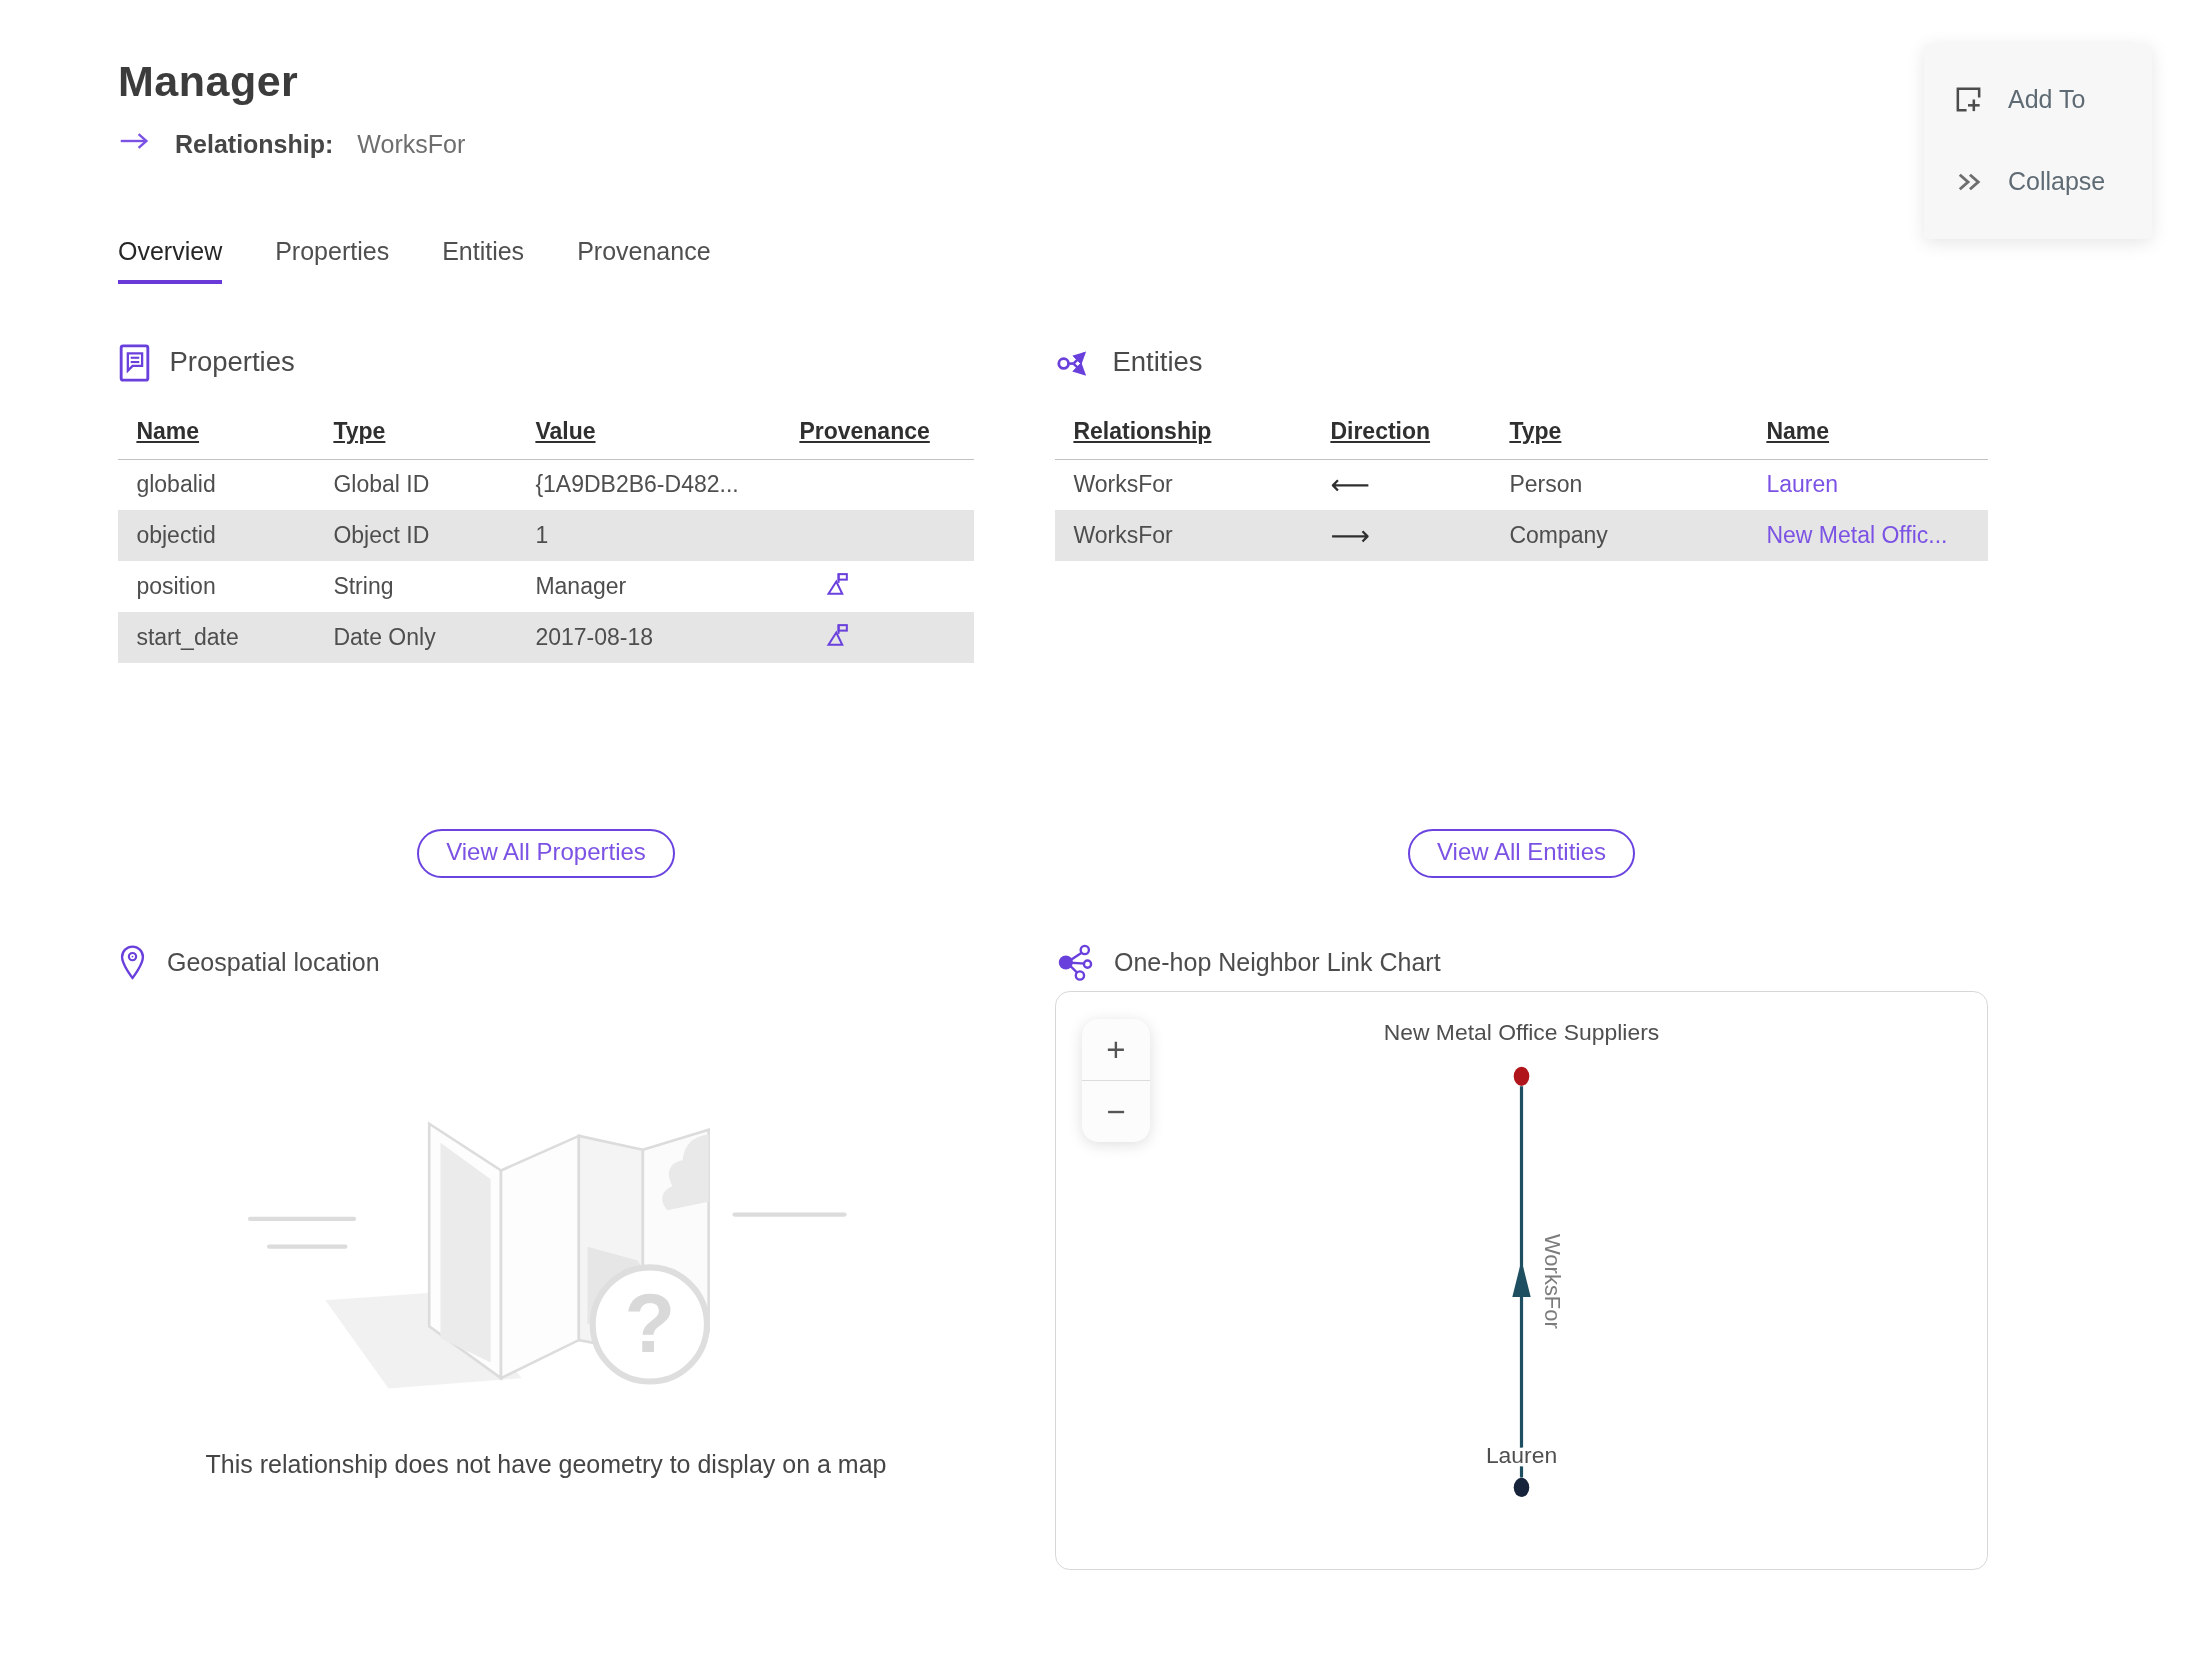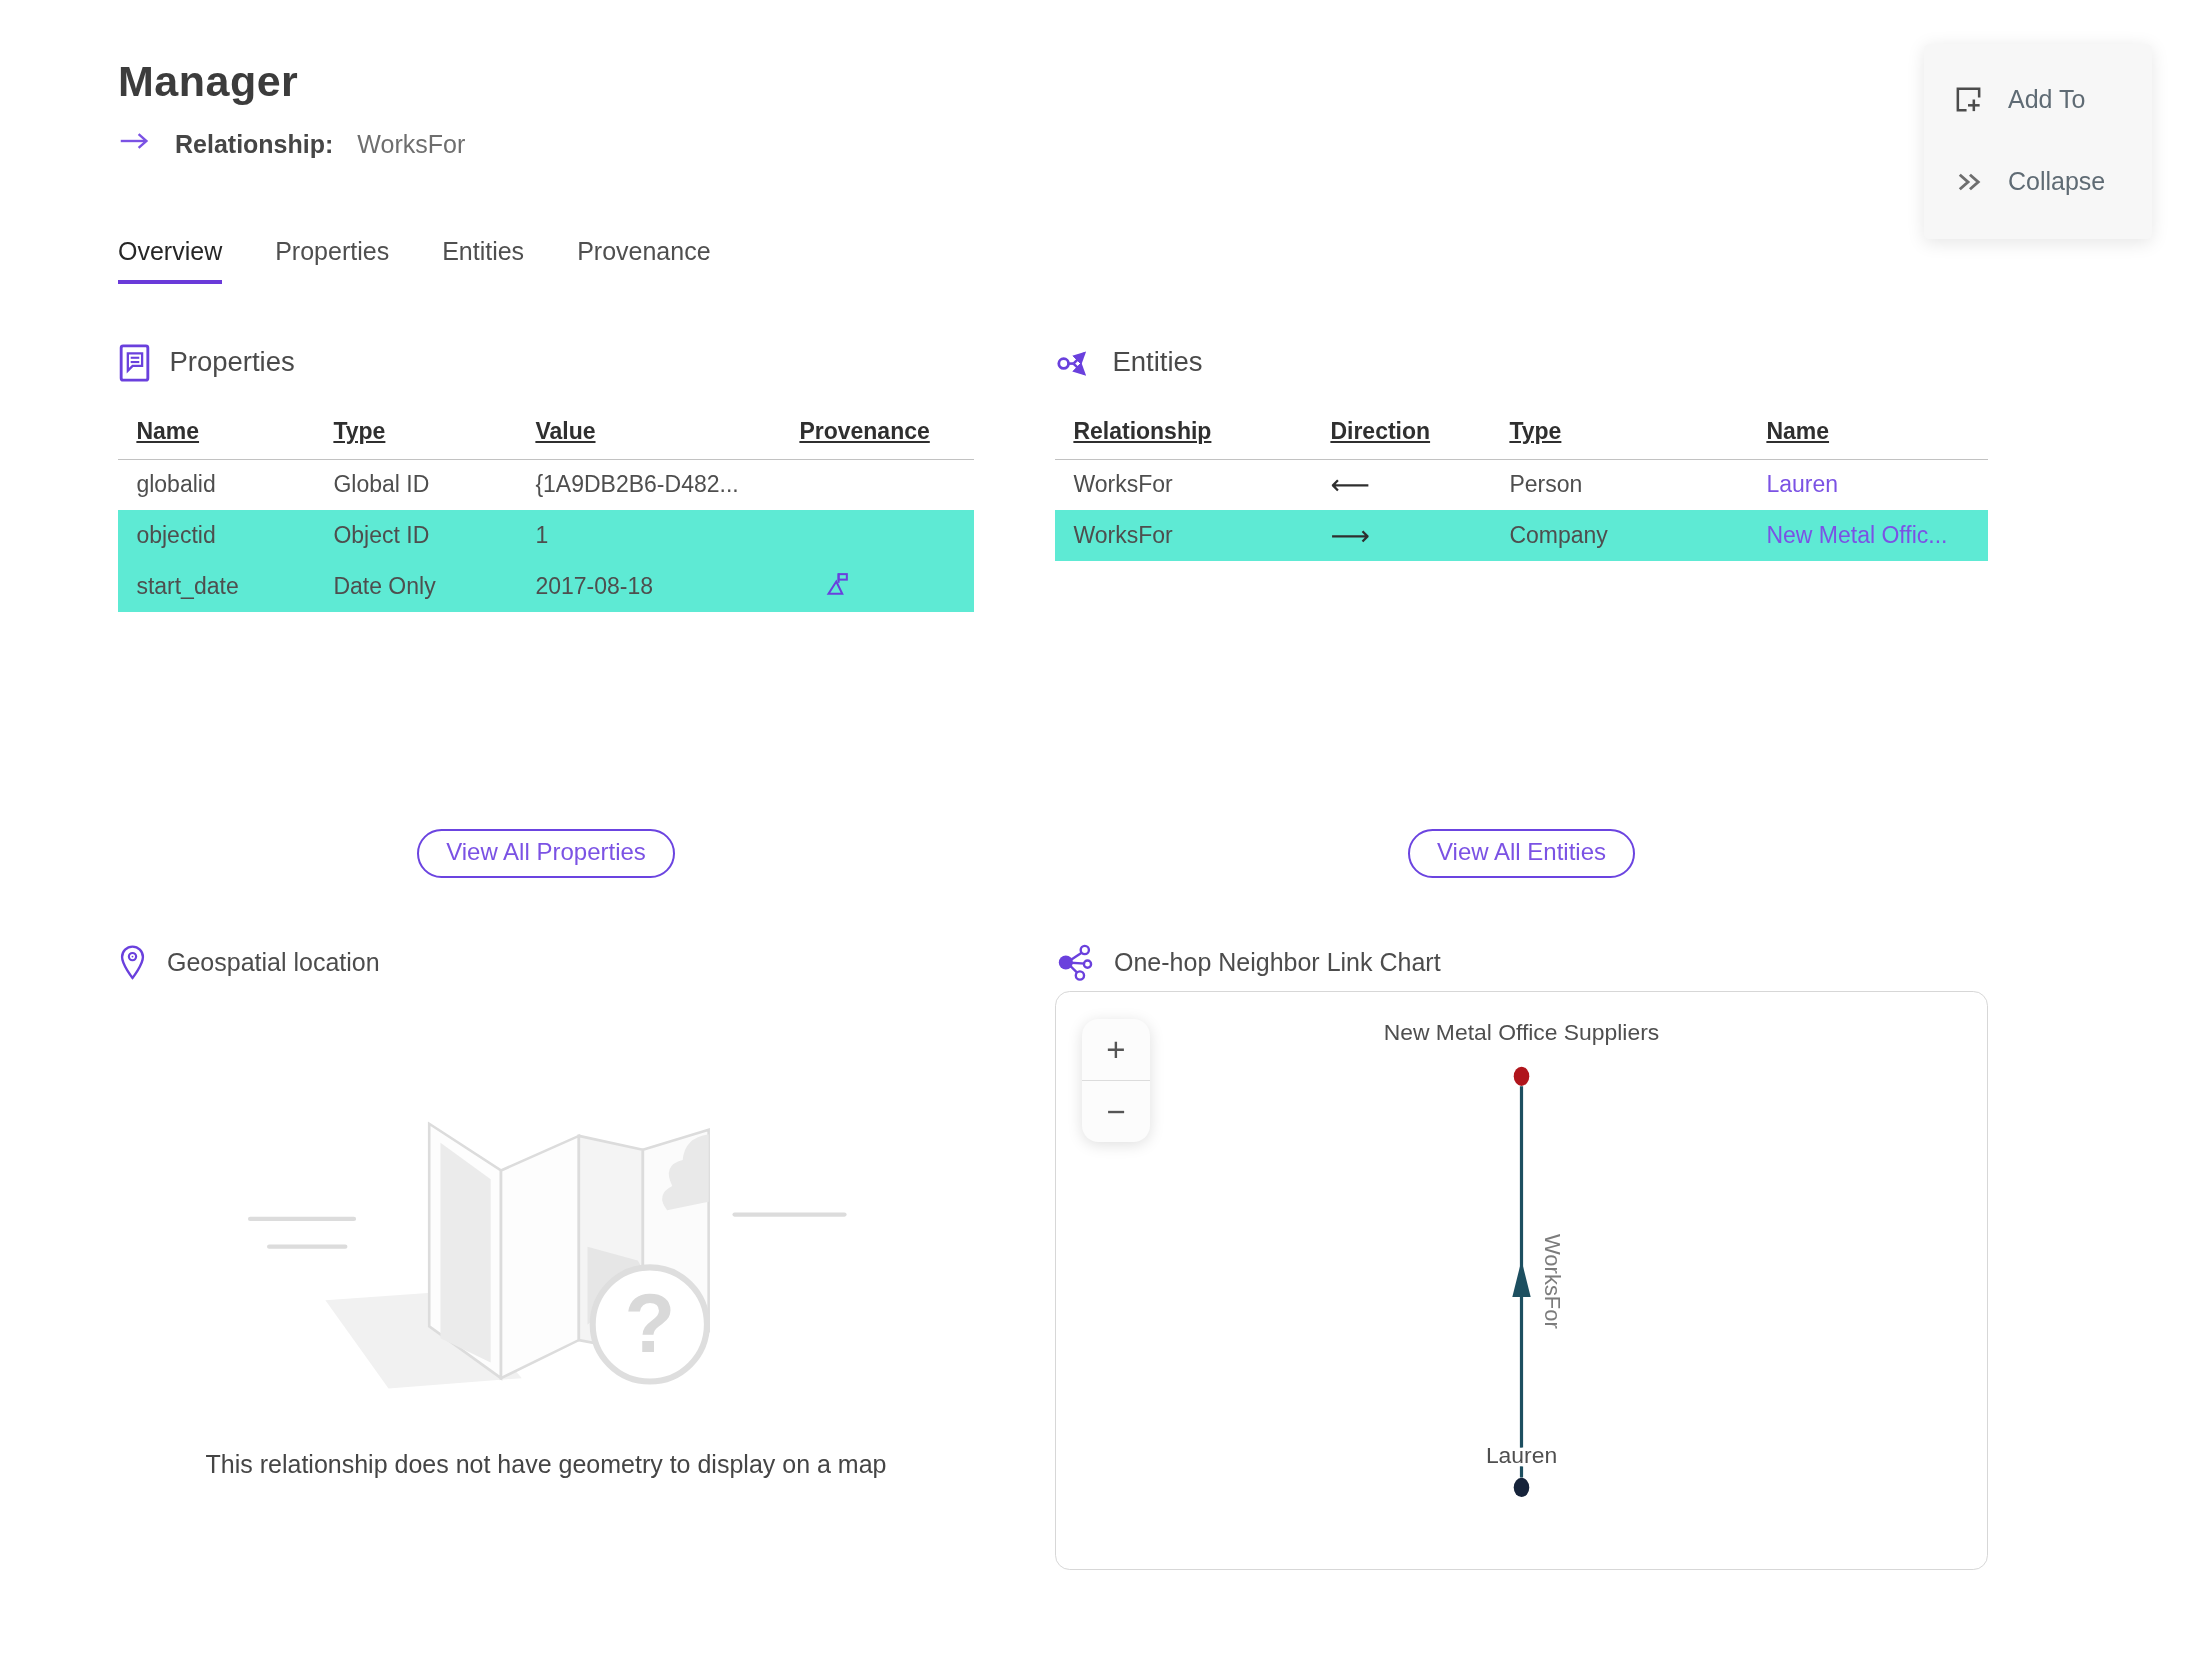--- a/index.html
+++ b/index.html
@@ -29,21 +29,21 @@
   .main { margin:59px 0 0 118px; display:grid;
           grid-template-columns:856px 933px; column-gap:81px;
           grid-template-rows:75px 411px 55px 107px 579px; }
   .sec-head { display:flex; align-items:flex-start; gap:18.4px; font-size:27.5px; color:#4a4a4a; }
   .sec-head .t { padding-top:3.7px; }
 
   table { border-collapse:collapse; width:100%; table-layout:fixed; font-size:23px; color:#4e4e4e; }
   th { text-align:left; font-weight:700; color:#2f2f2f; padding:0 0 13.8px 18.4px;
        border-bottom:1.8px solid #c2c2c2; font-size:23px;text-decoration:underline; }
   td { height:51px; vertical-align:middle; padding-left:18.4px; }
-  tr.alt { background:#5eead4; }
+  tr.alt { background:#e5e5e5; }
   td.linkcell { color:#7b52e4; cursor:pointer; white-space:nowrap; overflow:hidden; }
   td.dir { font-size:27.5px; color:#2f2f2f; }
   td.prov { padding-left:42px; }
 
   .btn-row { display:flex; justify-content:center; align-items:flex-start; }
   .pill { border:2.8px solid #6b44e0; color:#7b52e4; background:#fff; border-radius:917px;
           padding:7.3px 27.5px 10px; font-size:24px; cursor:pointer; }
 
   .sub-head { padding-top:51px; display:flex; align-items:center; gap:20px;
               font-size:25px; color:#4c4c4c; }
@@ -153,20 +153,32 @@
           <td>globalid</td>
           <td>Global ID</td>
           <td>{1A9DB2B6-D482...</td>
           <td class="prov"></td>
         </tr>
         <tr class="alt">
           <td>objectid</td>
           <td>Object ID</td>
           <td>1</td>
           <td class="prov"></td>
+        </tr>
+        <tr>
+          <td>position</td>
+          <td>String</td>
+          <td>Manager</td>
+          <td class="prov">
+            <svg class="icon" width="27.5" height="27.5" viewBox="0 0 30 30">
+              <line x1="17" y1="4" x2="17" y2="14" stroke="#6a40dd" stroke-width="2.2"></line>
+              <rect x="17" y="4.5" width="9" height="6" fill="none" stroke="#6a40dd" stroke-width="2.2"></rect>
+              <path d="M6 26 L14.5 12.5 L21 26 Z" fill="none" stroke="#6a40dd" stroke-width="2.2"></path>
+            </svg>
+          </td>
         </tr>
         <tr class="alt">
           <td>start_date</td>
           <td>Date Only</td>
           <td>2017-08-18</td>
           <td class="prov">
             <svg class="icon" width="27.5" height="27.5" viewBox="0 0 30 30">
               <line x1="17" y1="4" x2="17" y2="14" stroke="#6a40dd" stroke-width="2.2"></line>
               <rect x="17" y="4.5" width="9" height="6" fill="none" stroke="#6a40dd" stroke-width="2.2"></rect>
               <path d="M6 26 L14.5 12.5 L21 26 Z" fill="none" stroke="#6a40dd" stroke-width="2.2"></path>

